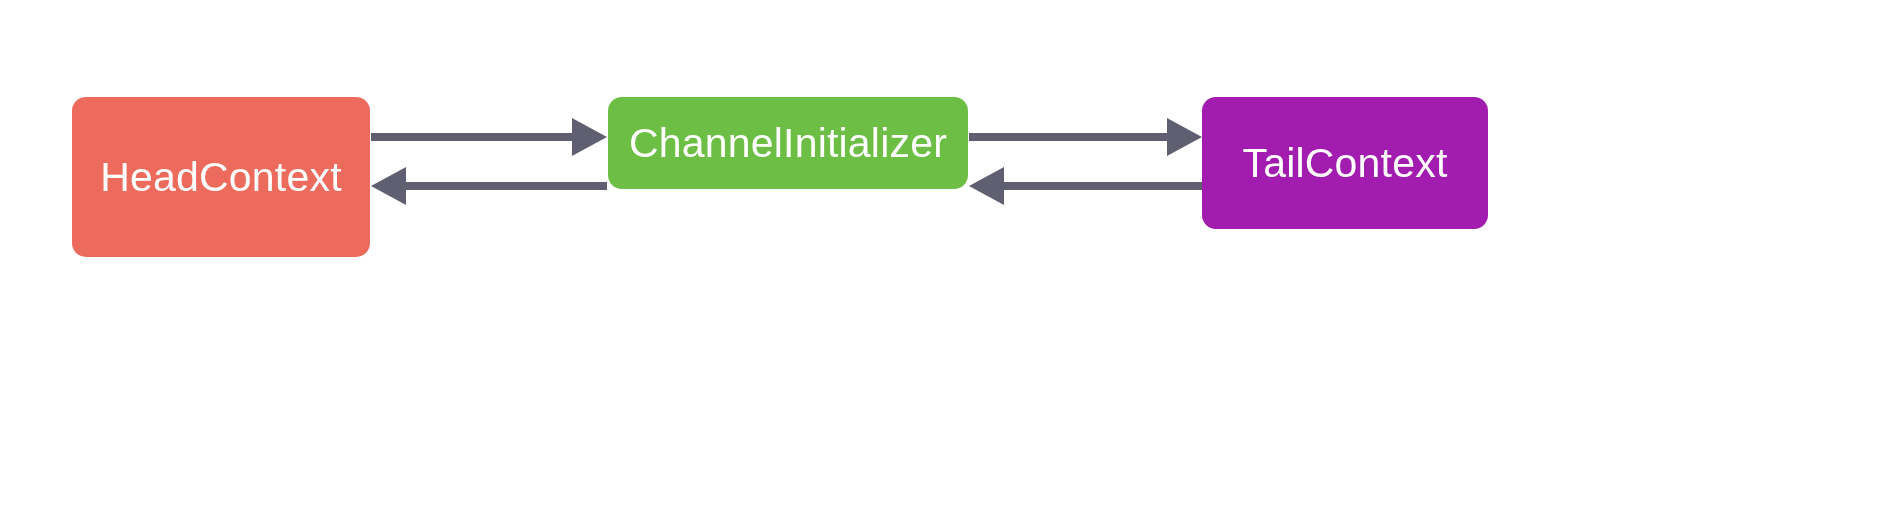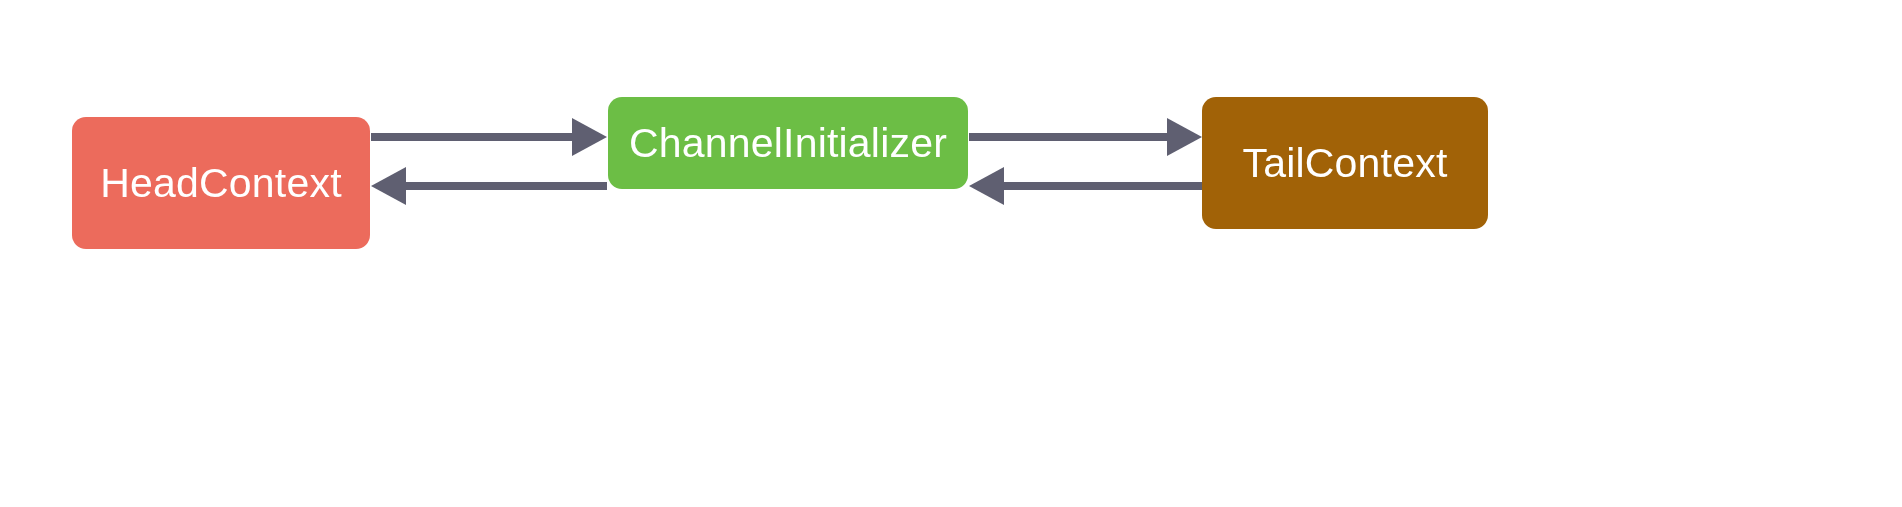--- a/index.html
+++ b/index.html
@@ -42,23 +42,22 @@
     font-size: 41px;
     font-weight: 400;
     line-height: 1;
     white-space: nowrap;
   }
 
   #node-head {
     left: 72px;
     top: 97px;
     width: 298px;
-    height: 132px;
+    height: 160px;
     background: #ec6b5c;
-    margin-top: 20px;
   }
   #node-initializer {
     left: 608px;
     top: 97px;
     width: 360px;
     height: 92px;
     background: #6cbe45;
   }
   #node-tail {
     left: 1202px;
@@ -131,18 +130,18 @@
   </svg>
 
   <div class="node" id="node-head" style="background: rgb(236, 107, 92);">
     <span class="node-label">HeadContext</span>
   </div>
 
   <div class="node" id="node-initializer" style="background: rgb(108, 190, 69);">
     <span class="node-label">ChannelInitializer</span>
   </div>
 
-  <div class="node" id="node-tail" style="background: #a16207;">
+  <div class="node" id="node-tail" style="background: #a21caf;">
     <span class="node-label">TailContext</span>
   </div>
 
 
 </div>
 
 </body></html>

